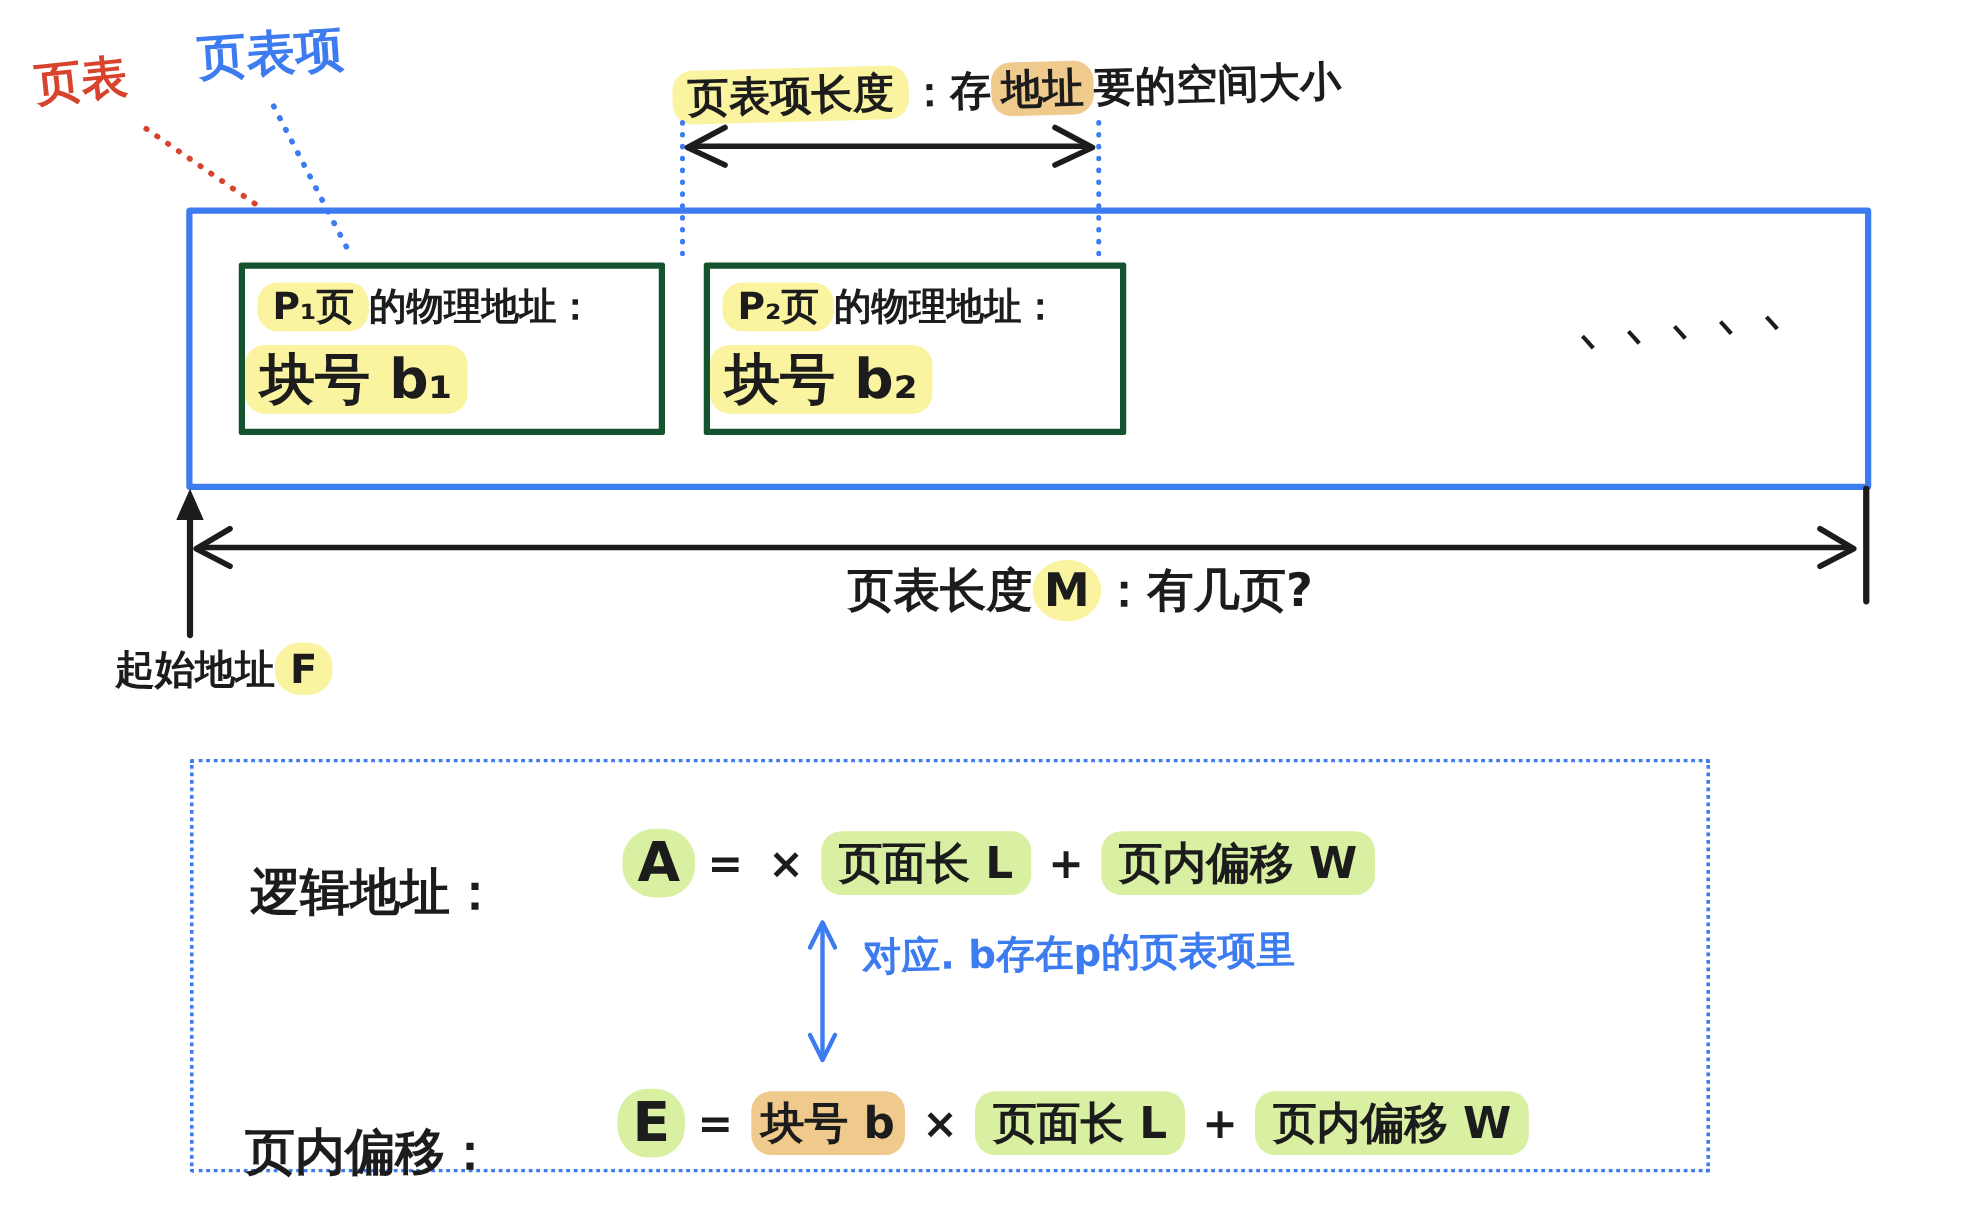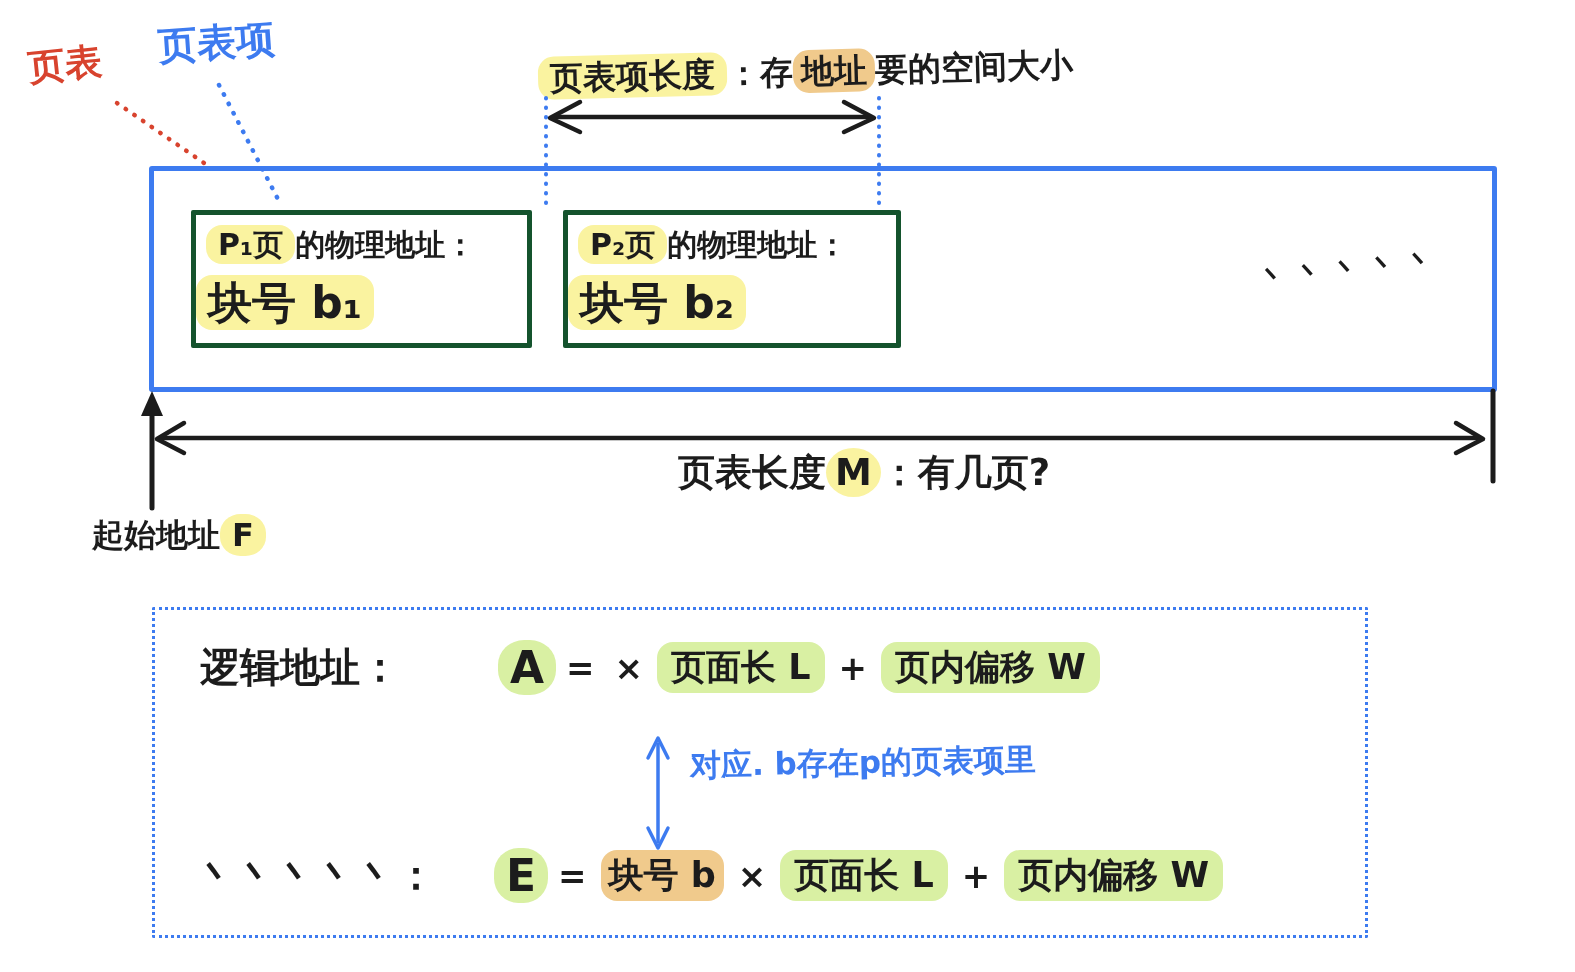--- a/index.html
+++ b/index.html
@@ -31,21 +31,21 @@
          display:flex;flex-direction:column;}
   .entry-title{font-size:30px;padding:10px 0 0 10px;}
   .entry-value{font-size:44px;text-align:left;margin-top:8px;}
   .ellipsis{font-size:28px;letter-spacing:9px;transform:rotate(-6deg);}
   
   .len-note{font-size:37px;}
   .start-addr{font-size:32px;}
   
   .formula-box{left:152px;top:607px;width:1210px;height:325px;border:3px dotted var(--pen-blue);border-radius:2px;}
   .f-row{display:flex;align-items:center;}
-  .f-label{font-size:40px;width:228px;margin-right:70px;}
+  .f-label{font-size:40px;width:228px;margin-right:70px;margin-top:46px;}
   .f-lhs{font-size:44px;}
   .f-op{font-size:34px;margin:0 10px;}
   .f-term{font-size:35px;margin:0 4px;}
   .map-note{color:var(--pen-blue);font-size:31px;transform:rotate(-1deg);}
   svg.overlay{position:absolute;left:0;top:0;pointer-events:none;}
   svg .ink{stroke:var(--ink);fill:none;stroke-linecap:round;stroke-linejoin:round;}
   svg .blue{stroke:var(--pen-blue);fill:none;stroke-linecap:round;stroke-linejoin:round;}
   svg .red{stroke:var(--pen-red);fill:none;stroke-linecap:round;}
 </style>
 </head>
@@ -99,21 +99,21 @@
     <span class="f-op">=</span>
     <span class="f-op">×</span>
     <span class="f-term hl-g">页面长 L</span>
     <span class="f-op">+</span>
     <span class="f-term hl-g">页内偏移 W</span>
   </div>
 
   <div class="abs map-note" style="left:690px;top:742px;">对应. b存在p的页表项里</div>
 
   <div class="abs f-row" style="left:196px;top:848px;">
-    <span class="f-label">丶丶丶丶丶：</span>
+    <span class="f-label">页内偏移：</span>
     <span class="f-lhs hl-g blob">E</span>
     <span class="f-op">=</span>
     <span class="f-term hl-o">块号 b</span>
     <span class="f-op">×</span>
     <span class="f-term hl-g">页面长 L</span>
     <span class="f-op">+</span>
     <span class="f-term hl-g">页内偏移 W</span>
   </div>
 
   <svg class="overlay" width="1575" height="972" viewBox="0 0 1575 972">

